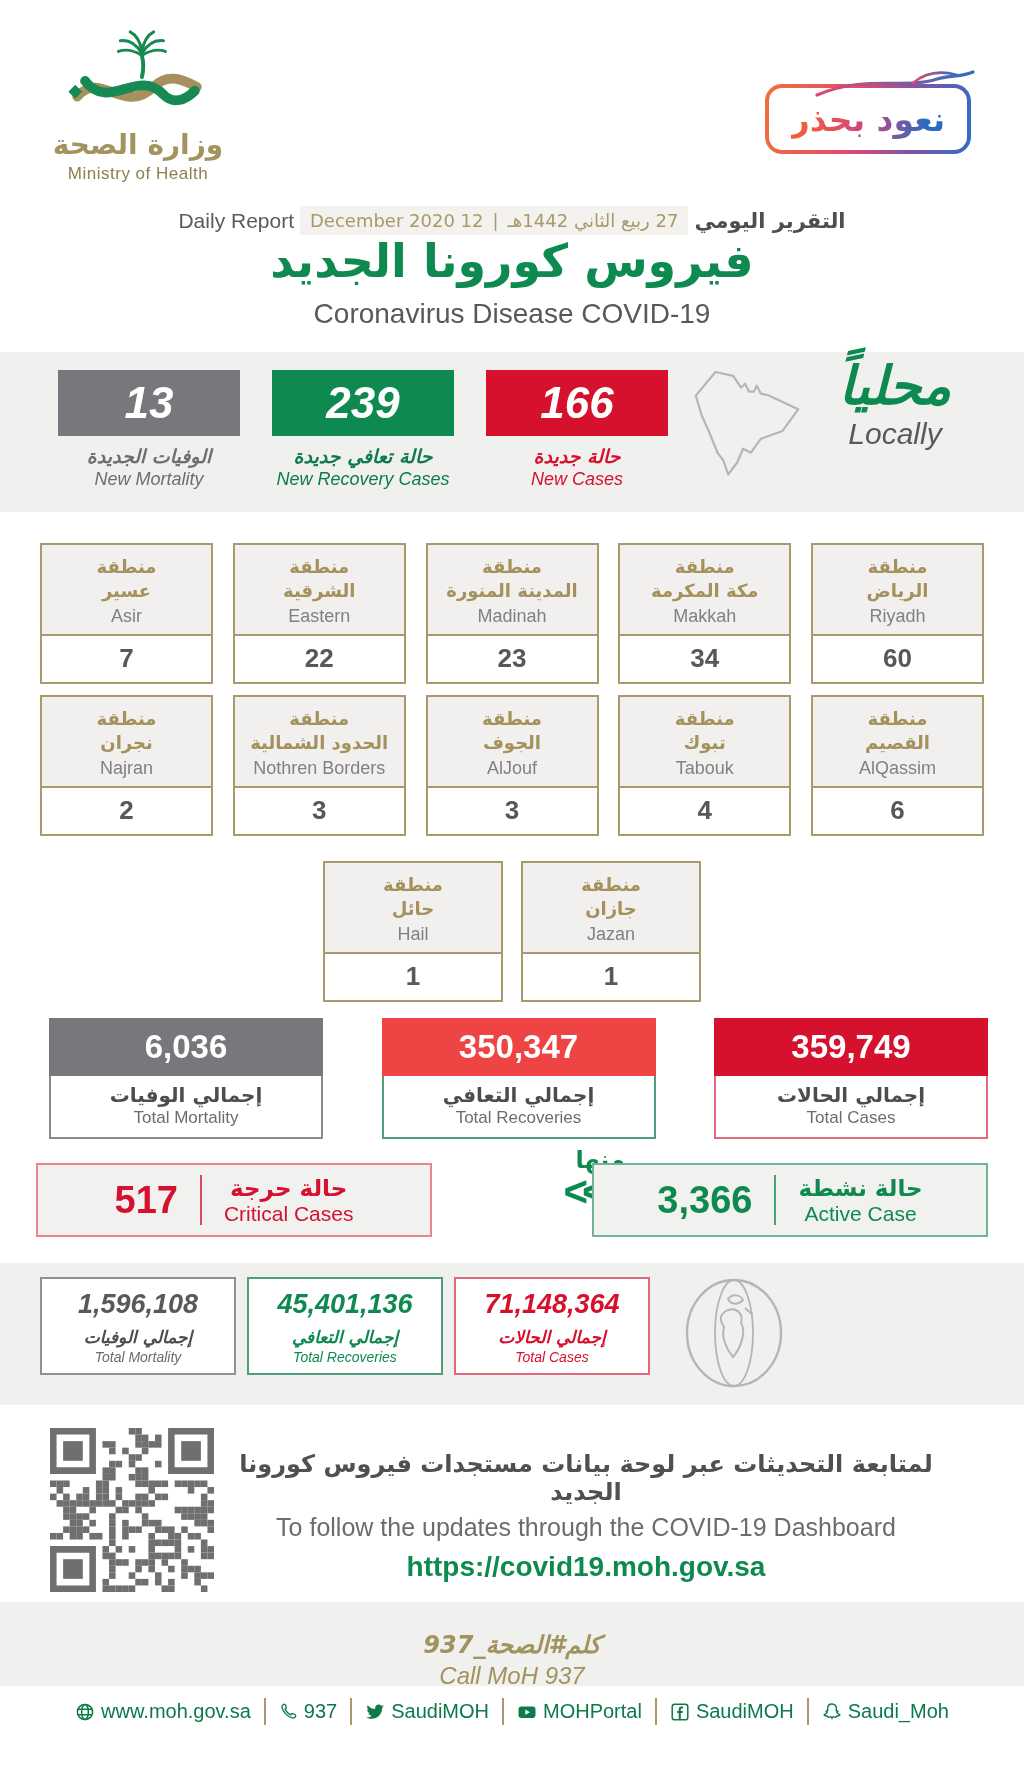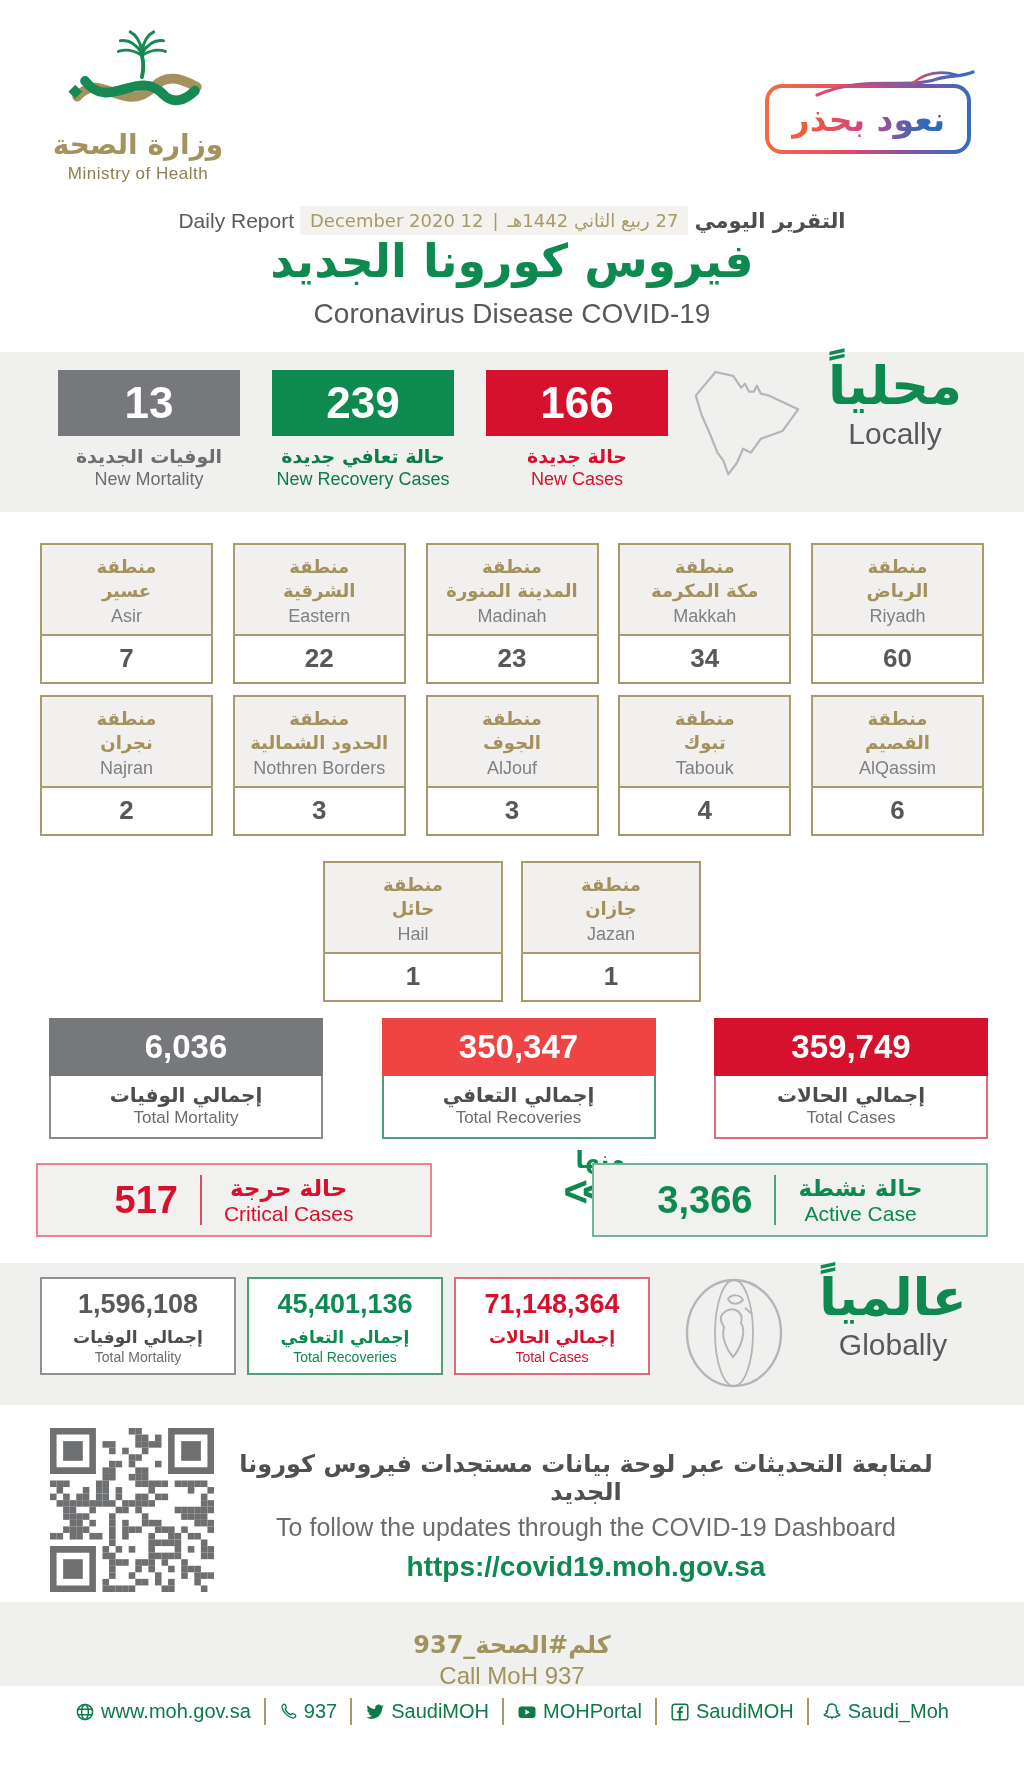--- a/index.html
+++ b/index.html
@@ -24,21 +24,21 @@
   .report-line{position:absolute;top:206px;left:0;width:1024px;display:flex;justify-content:center;align-items:center;gap:6px;}
   .rl-en{color:#595a5c;font-size:21px;}
   .date-box{background:#f3f2ef;color:#a89a68;font-size:18px;padding:4px 10px;display:flex;gap:9px;direction:rtl;align-items:center;}
   .rl-ar{color:#4d4e50;font-size:21px;font-weight:bold;}
 
   .title-ar{position:absolute;top:234px;left:0;width:1024px;text-align:center;color:#0e8a51;
             font-size:46px;font-weight:bold;margin:0;line-height:1.2;}
   .title-en{position:absolute;top:298px;left:0;width:1024px;text-align:center;color:#57585a;font-size:28px;}
 
   
-  .band{position:absolute;left:0;width:1024px;background:#f0f0ee;}
+  .band{position:absolute;left:0;width:1024px;background:#f0f0ee;font-style:italic;}
   .locally{top:352px;height:160px;}
   .globally-band{top:1263px;height:142px;}
   .callband{top:1602px;height:84px;text-align:center;box-sizing:border-box;padding-top:29px;}
 
   
   .stat{position:absolute;top:18px;width:182px;text-align:center;}
   .stat.s0{left:58px}.stat.s1{left:272px}.stat.s2{left:486px}
   .stat-block{height:66px;line-height:66px;color:#fff;font-size:44px;font-weight:bold;}
   .s0 .stat-block{background:#77787b}.s1 .stat-block{background:#0e8a51}.s2 .stat-block{background:#d6112e}
   .stat-ar{margin-top:9px;font-weight:bold;font-size:19px;}
@@ -362,24 +362,20 @@
     </div>
     <svg class="globe" width="104" height="116" viewBox="0 0 104 116">
       <g fill="none" stroke="#b5b5b7" stroke-width="2.4">
         <ellipse cx="52" cy="58" rx="47" ry="53"></ellipse>
         <ellipse cx="52" cy="58" rx="19" ry="53" stroke-width="1.8"></ellipse>
         <path d="M46,24 C50,19 58,19 61,25 C56,30 49,30 46,24 Z" stroke-width="2"></path>
         <path d="M44,36 C53,31 62,38 59,48 C65,57 58,74 51,82 C45,75 39,63 42,52 C37,44 38,40 44,36 Z" stroke-width="2"></path>
         <path d="M63,33 L70,39" stroke-width="2"></path>
       </g>
     </svg>
-    <div class="glb-label">
-      <div class="glb-ar ar" dir="rtl">عالمياً</div>
-      <div class="glb-en">Globally</div>
-    </div>
   </section>
 
   <svg class="qr" width="164" height="164" viewBox="0 0 25 25">
     <g id="qr-g" fill="#6e6f71">
         <rect x="12" y="0" width="1" height="1"></rect>
         <rect x="13" y="0" width="1" height="1"></rect>
         <rect x="13" y="1" width="1" height="1"></rect>
         <rect x="14" y="1" width="1" height="1"></rect>
         <rect x="16" y="1" width="1" height="1"></rect>
         <rect x="8" y="2" width="1" height="1"></rect>

